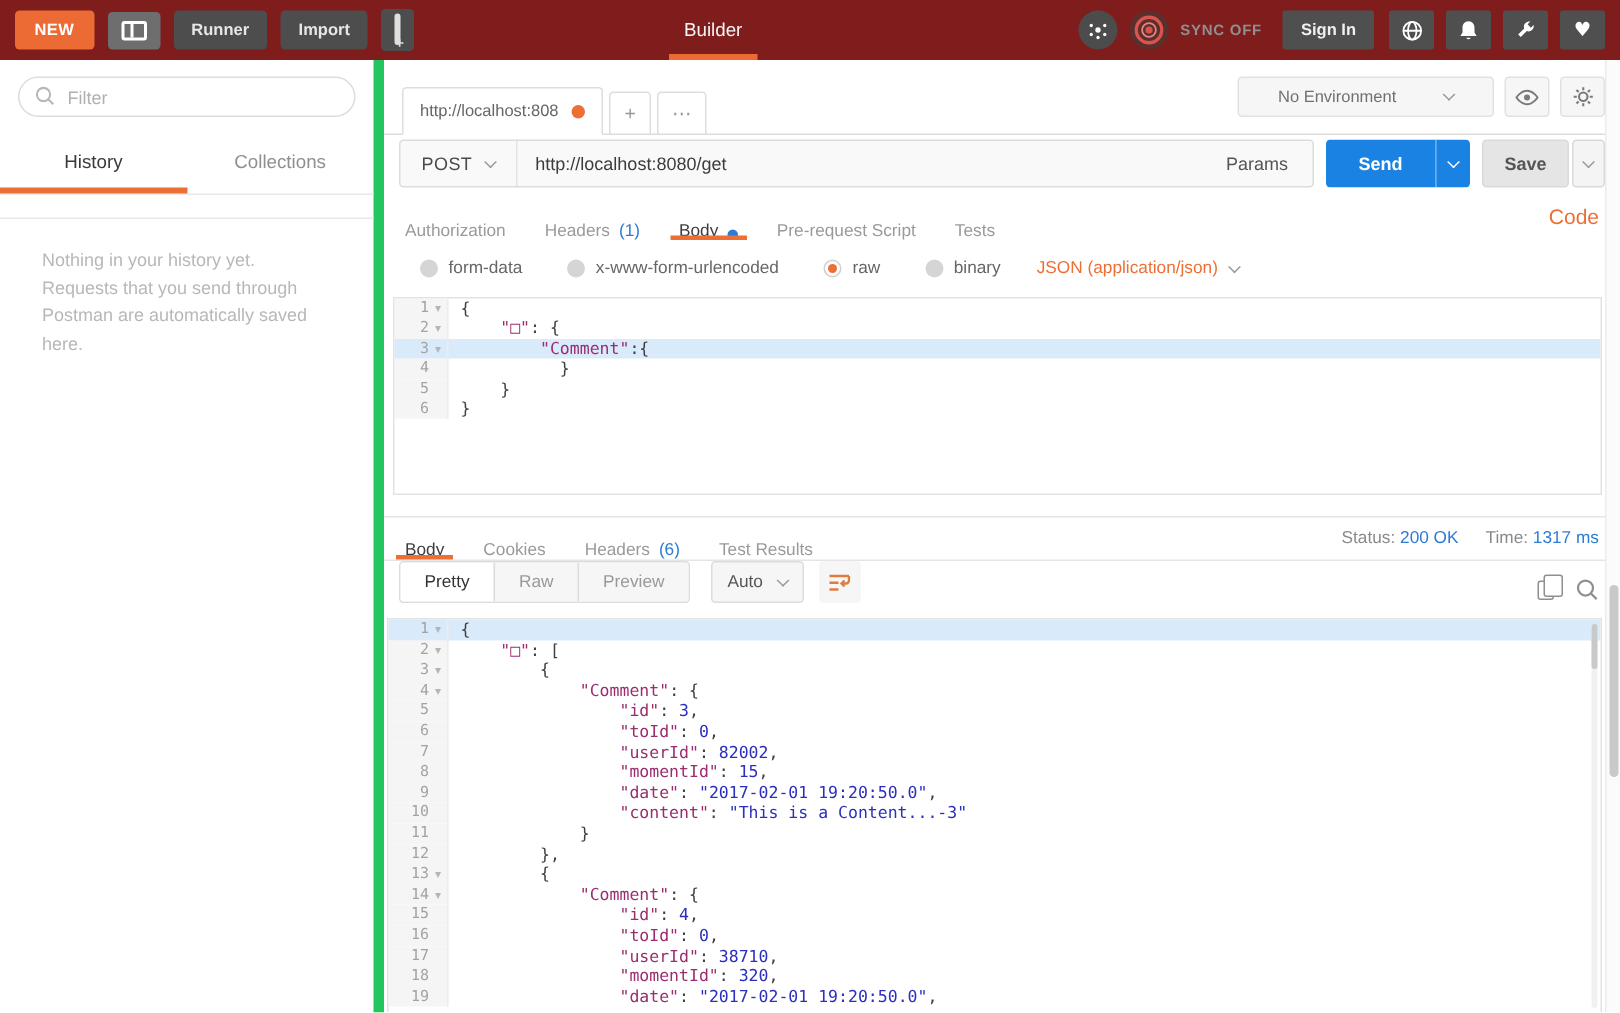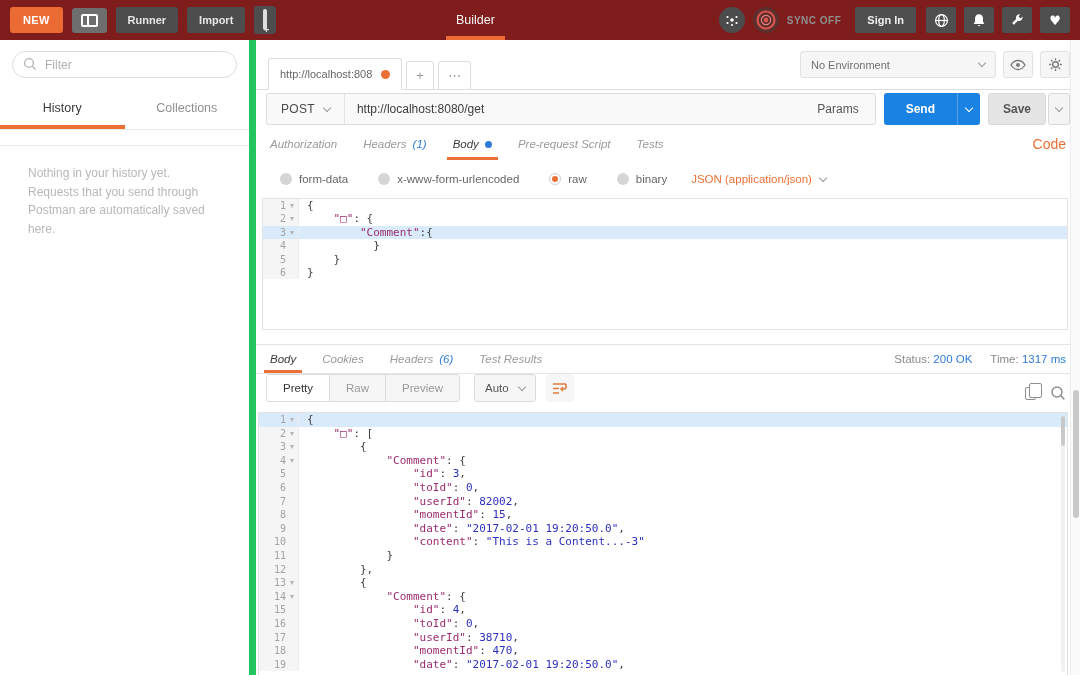--- a/index.html
+++ b/index.html
@@ -60,22 +60,22 @@
 
   .tabstrip { height:50px; flex:0 0 50px; border-bottom:1px solid #ddd; display:flex;
     align-items:flex-end; padding:0 10px; position:relative; }
   .req-tab { background:#fff; border:1px solid #ddd; border-bottom:1px solid #fff;
     border-radius:3px 3px 0 0; padding:9px 11px; font-size:11px; color:#666;
     display:flex; align-items:center; gap:9px; margin-bottom:-1px; margin-left:2px; }
   .dot-orange { width:9px; height:9px; border-radius:50%; background:#ec7036; }
   .tab-mini { border:1px solid #ddd; border-radius:3px 3px 0 0; padding:7px 9px; font-size:13px;
     color:#999; margin-left:4px; margin-bottom:-1px; background:#fff; line-height:1; }
   .strip-right { margin-left:auto; display:flex; align-items:center; gap:7px; margin-bottom:11px; }
-  .env-select { width:196px; height:27px; background:#f6f6f6; border:1px solid #e1e1e1;
-    border-radius:3px; display:flex; align-items:center; padding:0 10px; font-size:11px; color:#707070; }
+  .env-select { width:171px; height:27px; background:#f6f6f6; border:1px solid #e1e1e1;
+    border-radius:3px; display:flex; align-items:center; padding:0 26px; font-size:11px; color:#707070; }
   .env-select .chev { margin-left:auto; }
   .sq-btn { width:30px; height:27px; background:#f6f6f6; border:1px solid #e1e1e1; border-radius:3px;
     display:flex; align-items:center; justify-content:center; }
   .chev { display:inline-block; width:6px; height:6px; border-right:1.5px solid #999;
     border-bottom:1.5px solid #999; transform:rotate(45deg); margin-top:-3px; }
   .chev-white { border-color:#fff; }
 
   .reqrow { height:38px; flex:0 0 38px; display:flex; align-items:center; padding:0 10px; gap:8px; }
   .url-wrap { flex:1; height:32px; display:flex; align-items:center; border:1px solid #dcdcdc;
     border-radius:3px; background:#f9f9f9; overflow:hidden; }
@@ -88,22 +88,22 @@
     display:flex; align-items:center; padding:0 22px; }
   .send-chev { background:#1a82e2; border-left:1px solid rgba(255,255,255,.25);
     display:flex; align-items:center; padding:0 8px; }
   .save-group { display:flex; gap:2px; height:32px; }
   .save-main { background:#e5e5e5; border:1px solid #d9d9d9; border-radius:3px; color:#555;
     font-size:12px; font-weight:bold; display:flex; align-items:center; padding:0 14px; }
   .save-chev { background:#f4f4f4; border:1px solid #d9d9d9; border-radius:3px;
     display:flex; align-items:center; padding:0 7px; }
 
   .reqtabs { height:32px; flex:0 0 32px; display:flex; align-items:center; padding:0 14px; gap:26px; position:relative; }
-  .rtab { font-size:11.5px; color:#9a9a9a; display:flex; align-items:center; gap:6px;
-    height:100%; position:relative;font-style:italic; }
+  .rtab { font-size:11.5px; color:#9a9a9a; display:flex; align-items:flex-end; gap:6px;
+    height:100%; position:relative; }
   .rtab .cnt { color:#2d7bd6; }
   .rtab.active { color:#3c3c3c; }
   .rtab.active::after { content:""; position:absolute; left:-6px; right:-6px; bottom:0; height:3px; background:#ec7036; }
   .dot-blue { width:7px; height:7px; border-radius:50%; background:#2d7bd6; }
   .code-link { margin-left:auto; font-size:14px; color:#ec7036; }
 
   .modes { height:38px; flex:0 0 38px; display:flex; align-items:center; padding:0 14px; gap:20px; }
   .radio { display:flex; align-items:flex-end; gap:7px; font-size:11.5px; color:#666;padding-left:10px; }
   .rdot { width:12px; height:12px; border-radius:50%; background:#d5d5d5; }
   .radio.sel .rdot { background:#fff; border:1px solid #cfcfcf; position:relative; }
@@ -566,21 +566,21 @@
               <span class="ln">17</span>
               <span class="fold"></span>
             </span>
             <span class="code"><span class="tok-p">                </span><span class="tok-k">"userId"</span><span class="tok-p">: </span><span class="tok-v">38710</span><span class="tok-p">,</span></span>
           </div>
           <div class="ed-line">
             <span class="gut">
               <span class="ln">18</span>
               <span class="fold"></span>
             </span>
-            <span class="code"><span class="tok-p">                </span><span class="tok-k">"momentId"</span><span class="tok-p">: </span><span class="tok-v">470</span><span class="tok-p">,</span></span>
+            <span class="code"><span class="tok-p">                </span><span class="tok-k">"momentId"</span><span class="tok-p">: </span><span class="tok-v">320</span><span class="tok-p">,</span></span>
           </div>
           <div class="ed-line">
             <span class="gut">
               <span class="ln">19</span>
               <span class="fold"></span>
             </span>
             <span class="code"><span class="tok-p">                </span><span class="tok-k">"date"</span><span class="tok-p">: </span><span class="tok-v">"2017-02-01 19:20:50.0"</span><span class="tok-p">,</span></span>
           </div>
           <div class="inner-sb">
             <div class="th"></div>

